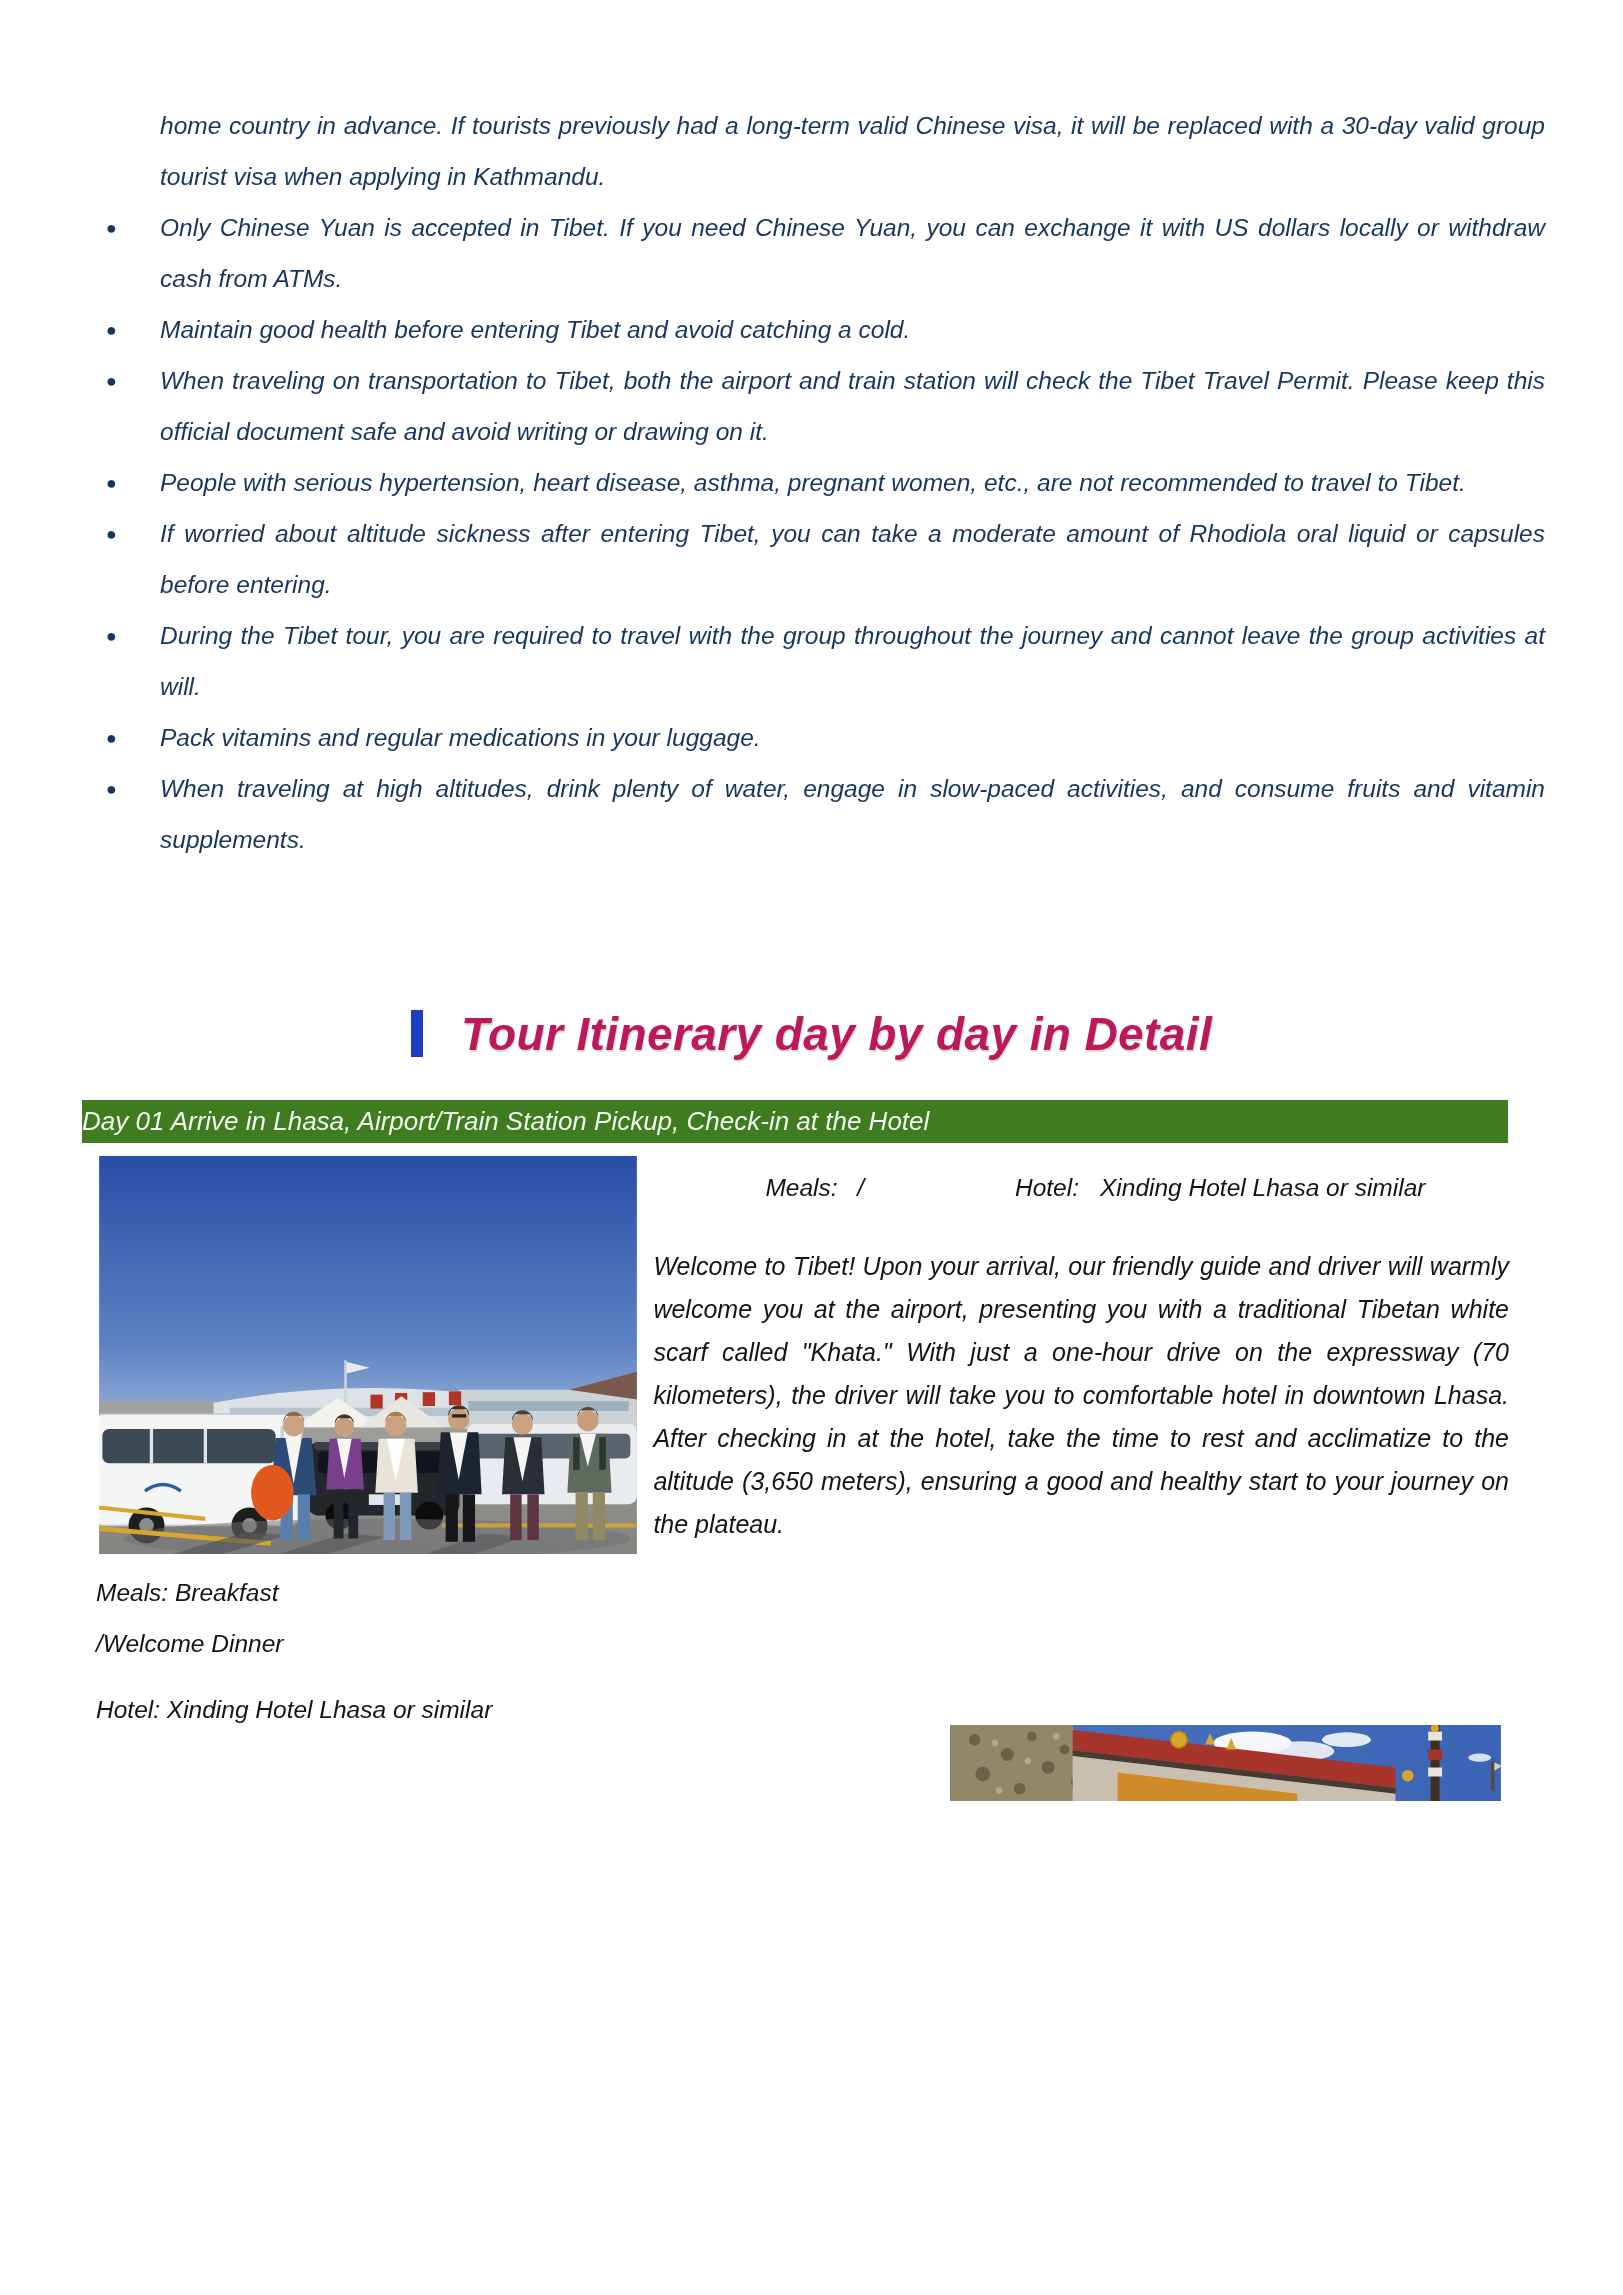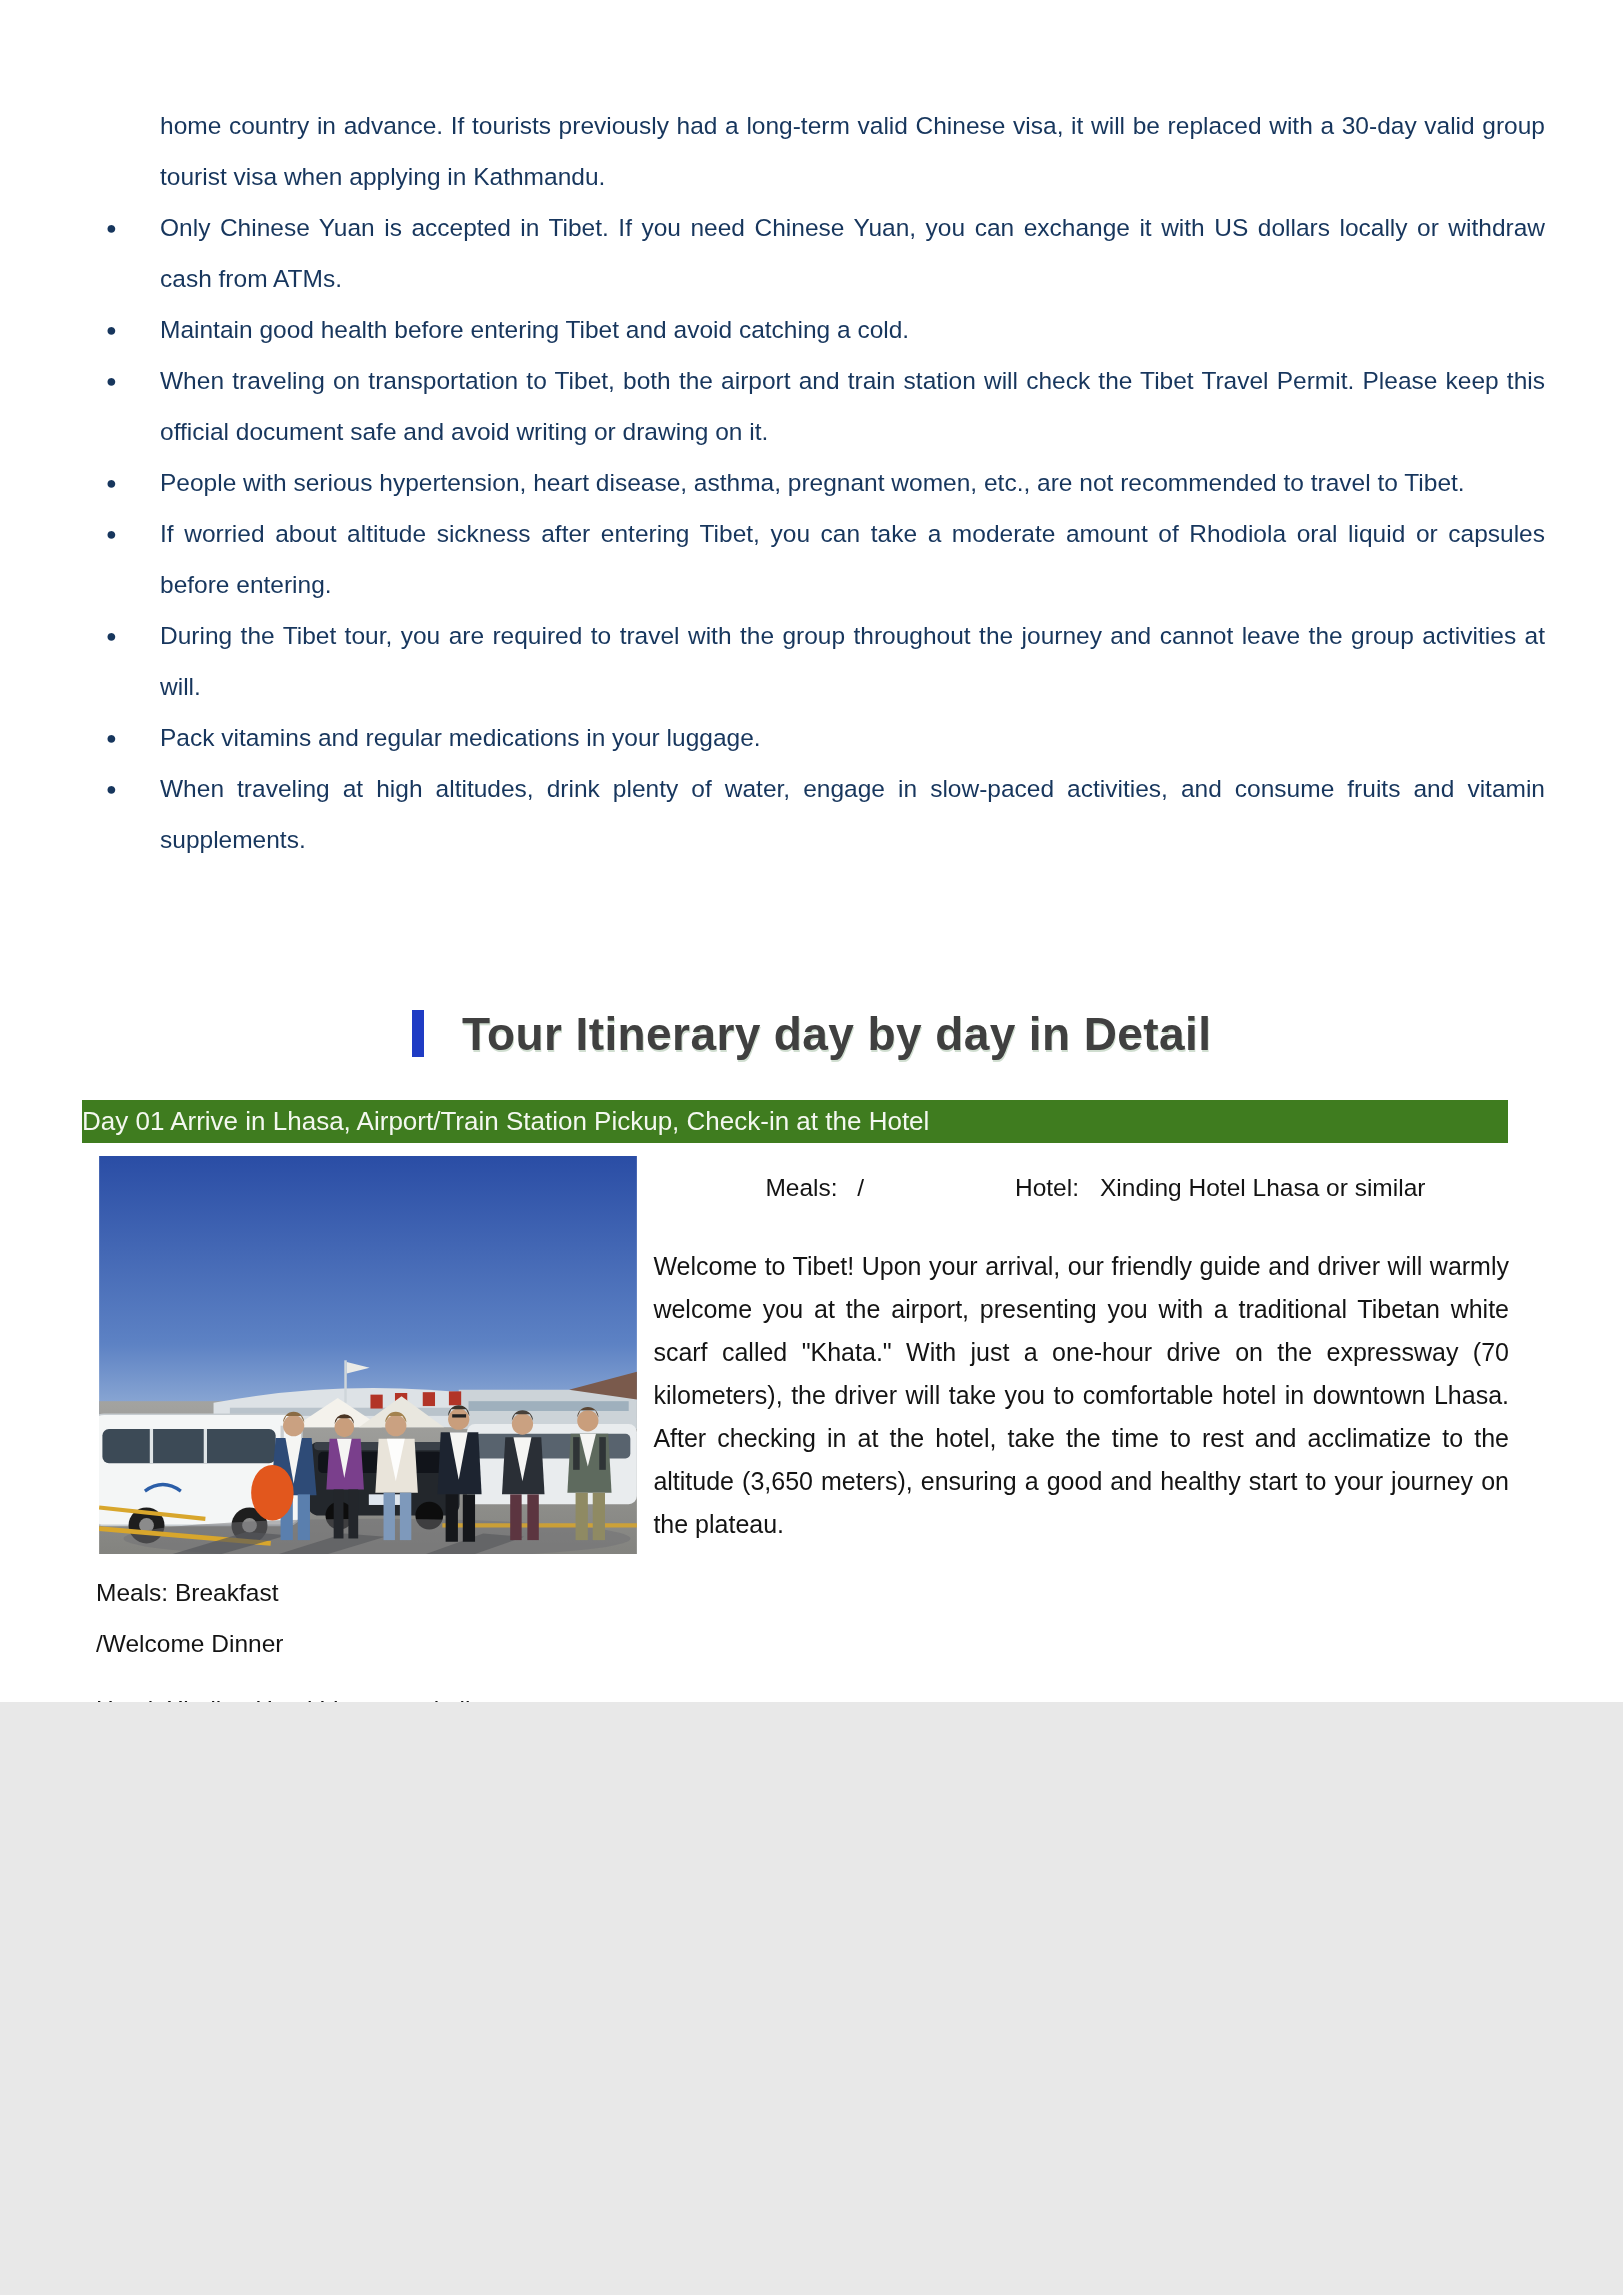--- a/index.html
+++ b/index.html
@@ -1,21 +1,22 @@
 <!DOCTYPE html>
 <html style="font-size:13px"><head>
 <meta charset="utf-8">
 <style>
   html,body{margin:0;padding:0;background:#e8e8e8;}
   .page{
     position:relative;
-    width:1623px;height:1702px;
+    width:1623px;height:2295px;
     background:#ffffff;
     font-family:"Liberation Sans", sans-serif;
     overflow:hidden;
+    font-style:italic;
   }
   
   .tips{
     list-style:none;
     margin:100px 78px 0 82px;
     padding:0 0 0 78px;
     font-size:24.5px;
     line-height:51px;
     text-align:justify;
     color:#17365D;
@@ -38,21 +39,21 @@
   }
   .accent-bar{
     width:12.3px;height:47px;
     background:#1F3CC4;
     flex:none;
   }
   .section-title h1{
     margin:0;
     font-size:46px;
     font-weight:bold;
-    color:#404040;
+    color:#be185d;
     letter-spacing:0.4px;
     text-shadow:0.8px 1.6px 0 rgba(120,160,120,.35);
   }
   
   .day-banner{
     margin:38px 115px 0 82px;
     background:#3F7C1F;
     color:#F4F8F0;
     font-size:26px;
     height:43px;

